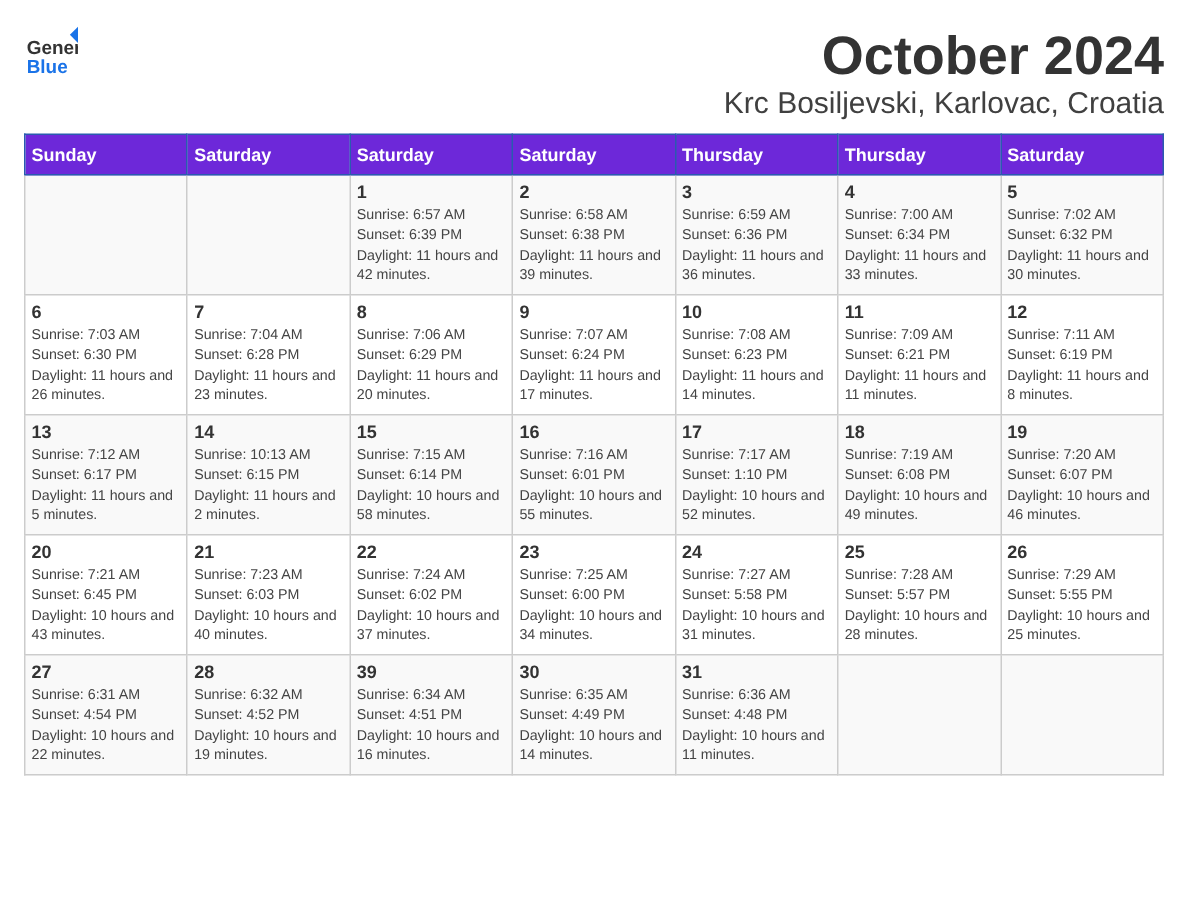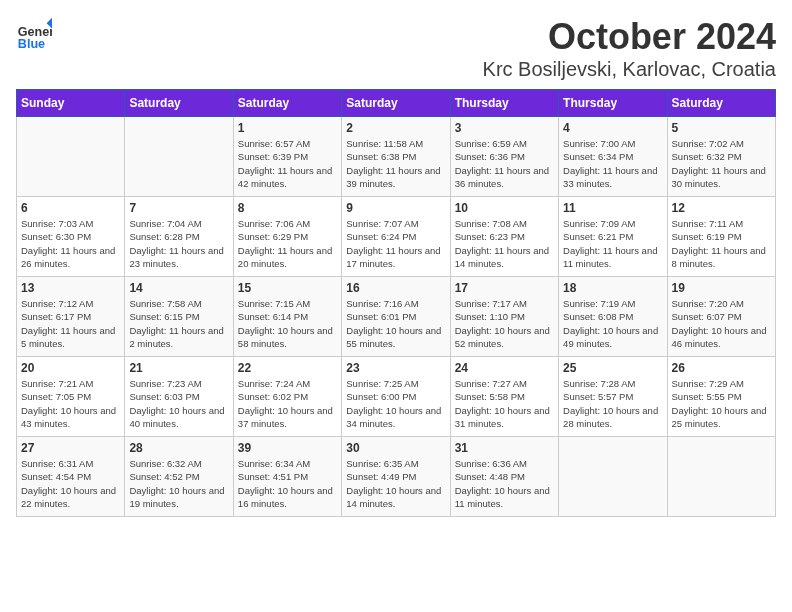--- a/index.html
+++ b/index.html
@@ -109,21 +109,21 @@
         <td></td>
         <td></td>
         <td>
           <span class="day-num">1</span>
           <div class="day-info">Sunrise: 6:57 AM
 Sunset: 6:39 PM
 Daylight: 11 hours and 42 minutes.</div>
         </td>
         <td>
           <span class="day-num">2</span>
-          <div class="day-info">Sunrise: 11:58 AM
+          <div class="day-info">Sunrise: 6:58 AM
 Sunset: 6:38 PM
 Daylight: 11 hours and 39 minutes.</div>
         </td>
         <td>
           <span class="day-num">3</span>
           <div class="day-info">Sunrise: 6:59 AM
 Sunset: 6:36 PM
 Daylight: 11 hours and 36 minutes.</div>
         </td>
         <td>
@@ -185,21 +185,21 @@
       </tr>
       <tr>
         <td>
           <span class="day-num">13</span>
           <div class="day-info">Sunrise: 7:12 AM
 Sunset: 6:17 PM
 Daylight: 11 hours and 5 minutes.</div>
         </td>
         <td>
           <span class="day-num">14</span>
-          <div class="day-info">Sunrise: 7:58 AM
+          <div class="day-info">Sunrise: 10:13 AM
 Sunset: 6:15 PM
 Daylight: 11 hours and 2 minutes.</div>
         </td>
         <td>
           <span class="day-num">15</span>
           <div class="day-info">Sunrise: 7:15 AM
 Sunset: 6:14 PM
 Daylight: 10 hours and 58 minutes.</div>
         </td>
         <td>
@@ -224,21 +224,21 @@
           <span class="day-num">19</span>
           <div class="day-info">Sunrise: 7:20 AM
 Sunset: 6:07 PM
 Daylight: 10 hours and 46 minutes.</div>
         </td>
       </tr>
       <tr>
         <td>
           <span class="day-num">20</span>
           <div class="day-info">Sunrise: 7:21 AM
-Sunset: 7:05 PM
+Sunset: 6:45 PM
 Daylight: 10 hours and 43 minutes.</div>
         </td>
         <td>
           <span class="day-num">21</span>
           <div class="day-info">Sunrise: 7:23 AM
 Sunset: 6:03 PM
 Daylight: 10 hours and 40 minutes.</div>
         </td>
         <td>
           <span class="day-num">22</span>

